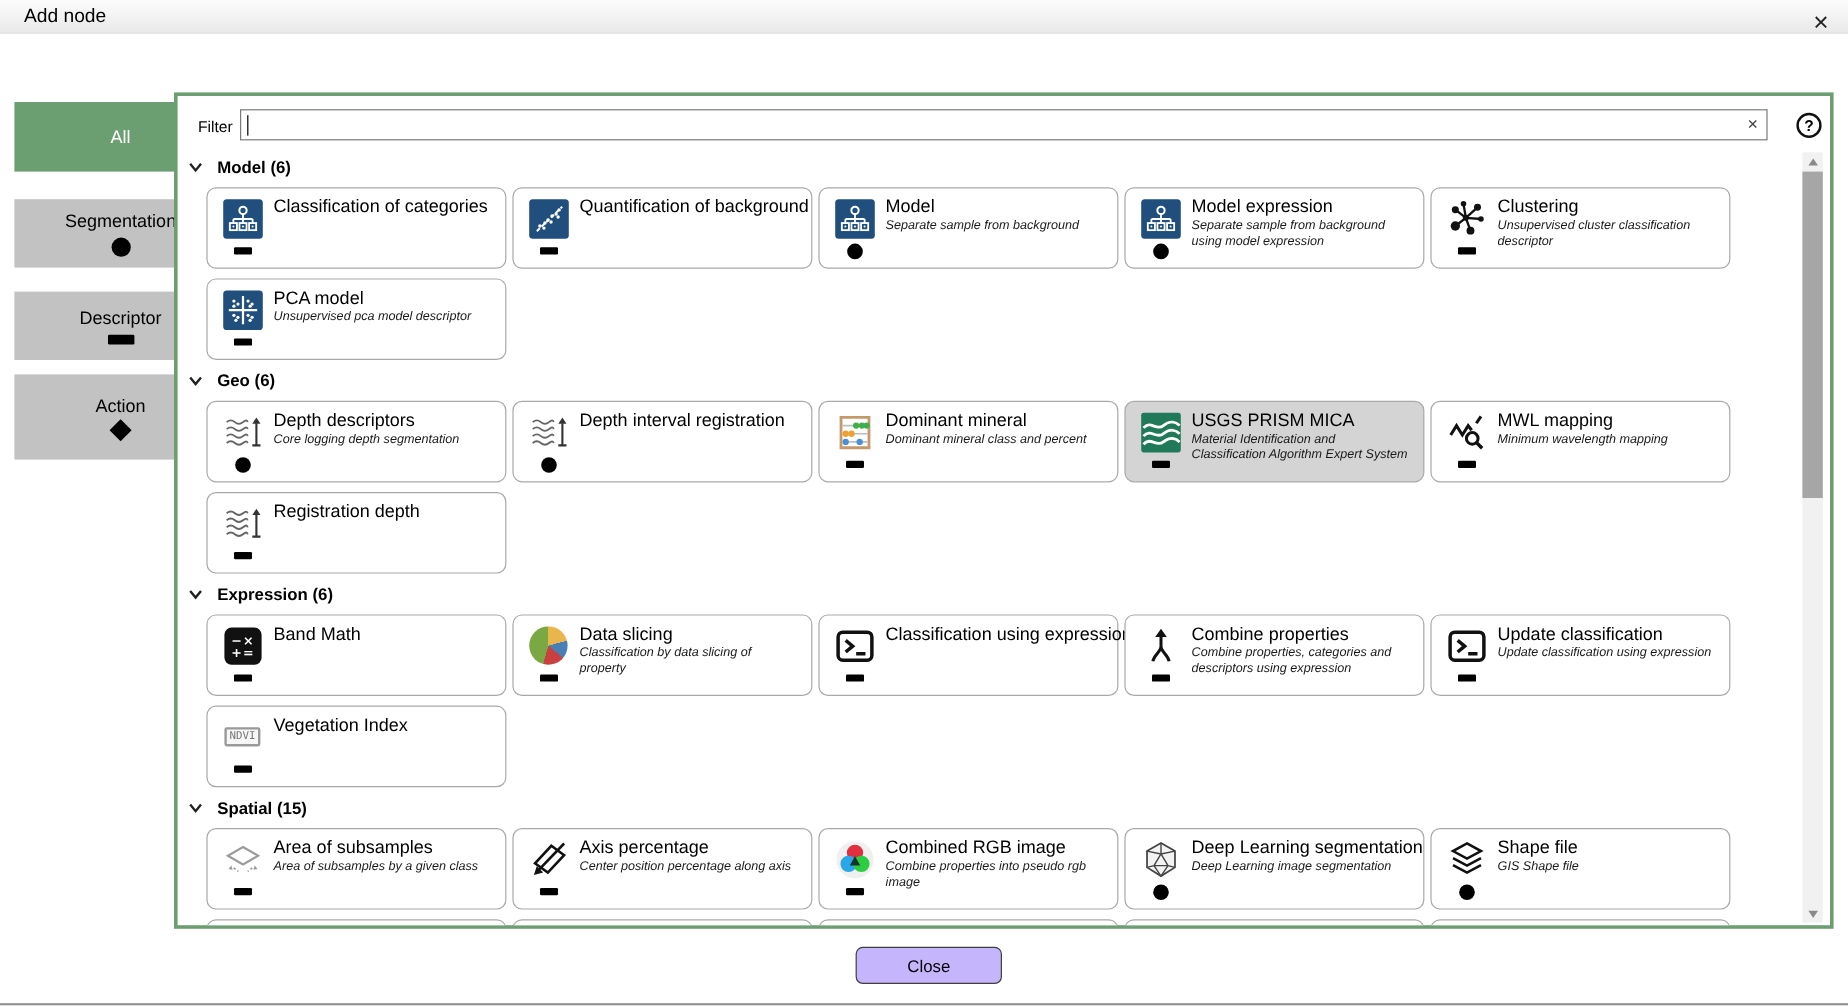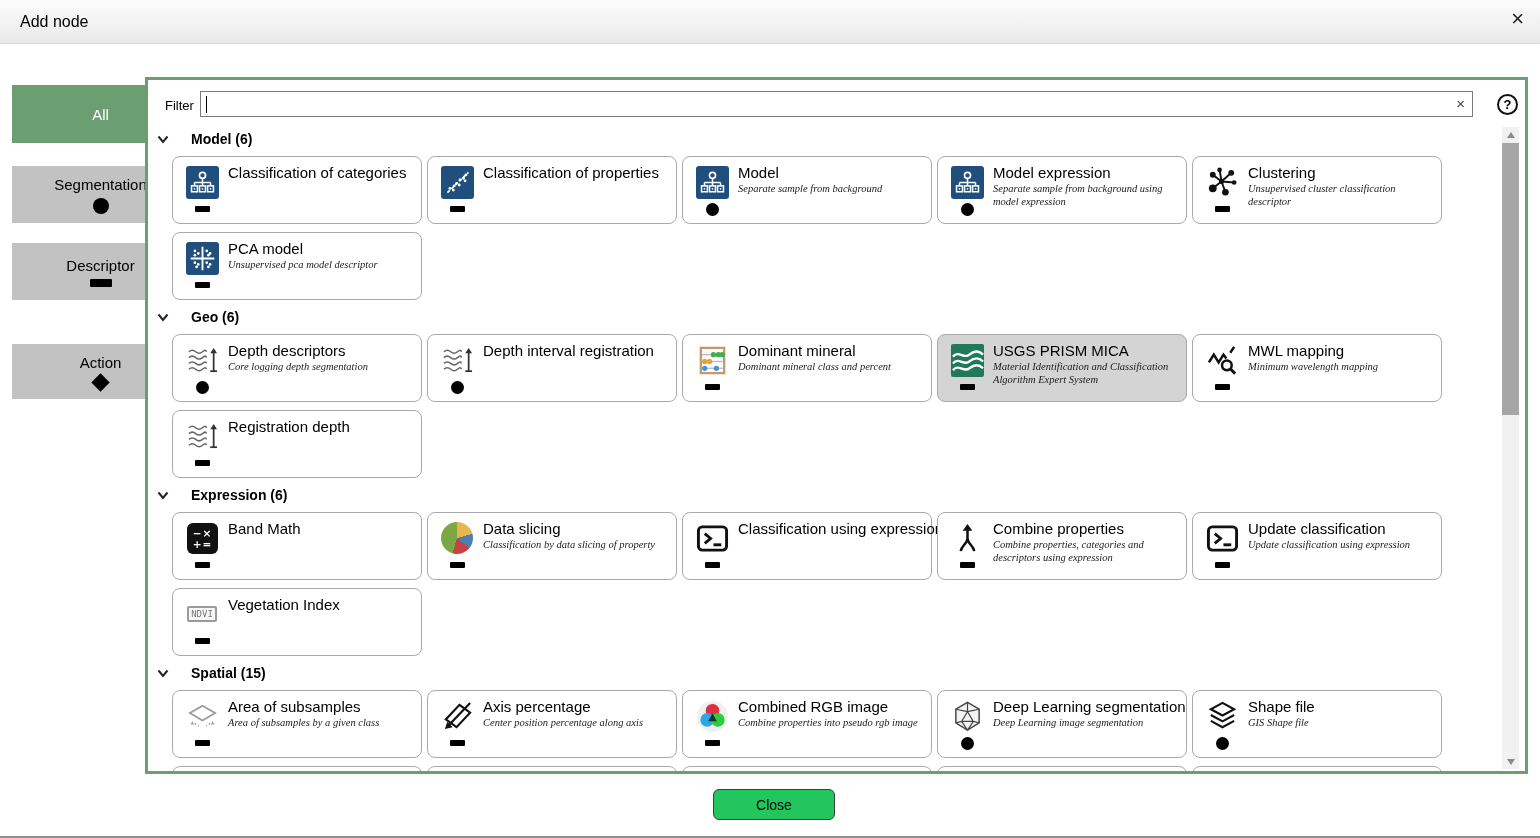--- a/index.html
+++ b/index.html
@@ -4,21 +4,21 @@
 <style>
   * { margin:0; padding:0; box-sizing:border-box; }
   html,body { width:1540px; height:838px; }
   body {
     font-family:"Liberation Sans", sans-serif;
     background:#ffffff; position:relative; overflow:hidden;
     color:#000;
   }
   
   .titlebar {
-    position:absolute; left:0; top:0; width:1540px; height:44px;
+    position:absolute; left:0; top:0; width:1540px; height:28px;
     background:linear-gradient(#fcfcfc,#e9e9e9);
     border-bottom:1px solid #d8d8d8;
     display:flex; align-items:center; padding-left:20px;
     font-size:16px;
   }
   .win-close {
     position:absolute; right:16px; top:8px; font-size:22px; line-height:22px;
     color:#222; cursor:default;
   }
   
@@ -47,40 +47,40 @@
     position:absolute; left:1349px; top:14px; width:21px; height:21px;
     border:2.5px solid #111; border-radius:50%;
     font-weight:bold; font-size:13px; display:flex; align-items:center; justify-content:center;
   }
   
   .scroll-content {
     position:absolute; left:4px; top:44px; width:1350px; height:647px;
     overflow:hidden; padding-top:6px;
   }
   .section-header {
-    height:18px; margin:8px 0 8px 5px; display:flex; align-items:center; gap:22px;
+    height:18px; margin:8px 0 8px 5px; display:flex; align-items:center; gap:12px;
     font-size:14px; font-weight:bold;
   }
   .section-header:first-child { margin-top:0; }
   .card-grid {
     display:grid; grid-template-columns:repeat(5,250px); grid-auto-rows:68px;
     column-gap:5px; row-gap:8px; margin-left:20px;
   }
   .node-card {
     position:relative; border:1px solid #a9a9a9; border-radius:8px; background:#fff;padding-left:19px;
   }
   .node-card.selected { background:#d4d4d4; }
   .node-card .icon-box { position:absolute; left:12px; top:8px; width:34px; height:34px;
     display:flex; align-items:center; justify-content:center; }
   .node-card .card-title {
     position:absolute; left:55px; top:7px; font-size:15px; line-height:17px; white-space:nowrap;
   }
   .node-card .card-desc {
     position:absolute; left:55px; top:25px; width:182px;
-    font-size:10.5px; font-style:italic; line-height:13px; color:#1a1a1a;font-family:Liberation Serif, serif;
+    font-size:10.5px; font-style:italic; line-height:13px; color:#1a1a1a;
   }
   .node-card .badge-slot { position:absolute; left:20px; bottom:7px; width:18px;
     display:flex; align-items:center; justify-content:center; height:14px; }
   
   .badge-bar { width:15px; height:6px; background:#000; border-radius:1px; display:inline-block; }
   .badge-circle { width:13px; height:13px; background:#000; border-radius:50%; display:inline-block; }
   .badge-diamond { width:11px; height:11px; background:#000; transform:rotate(45deg); display:inline-block; }
   .side-tab .badge-bar { width:22px; height:8px; }
   .side-tab .badge-circle { width:16px; height:16px; }
   .side-tab .badge-diamond { width:13px; height:13px; }
@@ -101,21 +101,21 @@
   }
   .sb-up, .sb-down { position:absolute; left:0; width:17px; height:15px;
     display:flex; align-items:center; justify-content:center; }
   .sb-up { top:0; } .sb-down { bottom:0; }
   .sb-arrow-up { width:0; height:0; border-left:4.5px solid transparent; border-right:4.5px solid transparent; border-bottom:6px solid #8a8a8a; }
   .sb-arrow-down { width:0; height:0; border-left:4.5px solid transparent; border-right:4.5px solid transparent; border-top:6px solid #8a8a8a; }
   .sb-thumb { position:absolute; left:0; top:16px; width:17px; height:272px; background:#a6a6a6; }
   
   .close-btn {
     position:absolute; left:713px; top:789px; width:122px; height:31px;
-    background:#22c55e; border:1px solid #3f3f3f; border-radius:6px;
+    background:#c4b5fd; border:1px solid #3f3f3f; border-radius:6px;
     font-family:"Liberation Sans", sans-serif; font-size:14px; color:#000;
   }
   .window-bottom-edge { position:absolute; left:0; bottom:0; width:1540px; height:2px; background:#909090; }
 </style>
 </head>
 <body>
 
 <div class="titlebar">
   <span>Add node</span>
   <span class="win-close">×</span>
@@ -126,21 +126,21 @@
       <span>All</span>
     </div>
     <div class="side-tab inactive" style="top: 166px; height: 57px;">
       <span>Segmentation</span>
       <span class="badge-circle"></span>
     </div>
     <div class="side-tab inactive" style="top: 243px; height: 57px;">
       <span>Descriptor</span>
       <span class="badge-bar"></span>
     </div>
-    <div class="side-tab inactive" style="top: 344px; height: 55px;">
+    <div class="side-tab inactive" style="top: 312px; height: 71px;">
       <span>Action</span>
       <span class="badge-diamond"></span>
     </div>
   </div>
 
 <div class="panel">
   <span class="filter-label">Filter</span>
   <div class="filter-input">
     <span class="filter-caret"></span>
     <span class="filter-clear">×</span>
@@ -187,21 +187,21 @@
                   <circle cx="15" cy="17" r="1.7"></circle>
                   <circle cx="18" cy="19" r="1.7"></circle>
                   <circle cx="19" cy="13" r="1.7"></circle>
                   <circle cx="23" cy="11" r="1.7"></circle>
                   <circle cx="25" cy="14" r="1.7"></circle>
                   <circle cx="26" cy="7" r="1.7"></circle>
                 </g>
               </svg>
             </span>
           </div>
-          <div class="card-title">Classification of properties</div>
+          <div class="card-title">Quantification of background</div>
           <div class="badge-slot">
             <span class="badge-bar"></span>
           </div>
         </div>
         <div class="node-card">
           <div class="icon-box">
             <span class="tile-blue">
               <svg width="27" height="27" viewBox="0 0 32 32">
    <circle cx="16" cy="7.5" r="3.6" fill="none" stroke="#fff" stroke-width="2"></circle>
                 <path d="M16 11 V16 M6.5 16 H25.5 M6.5 16 V20 M16 16 V20 M25.5 16 V20" fill="none" stroke="#fff" stroke-width="1.8"></path>

